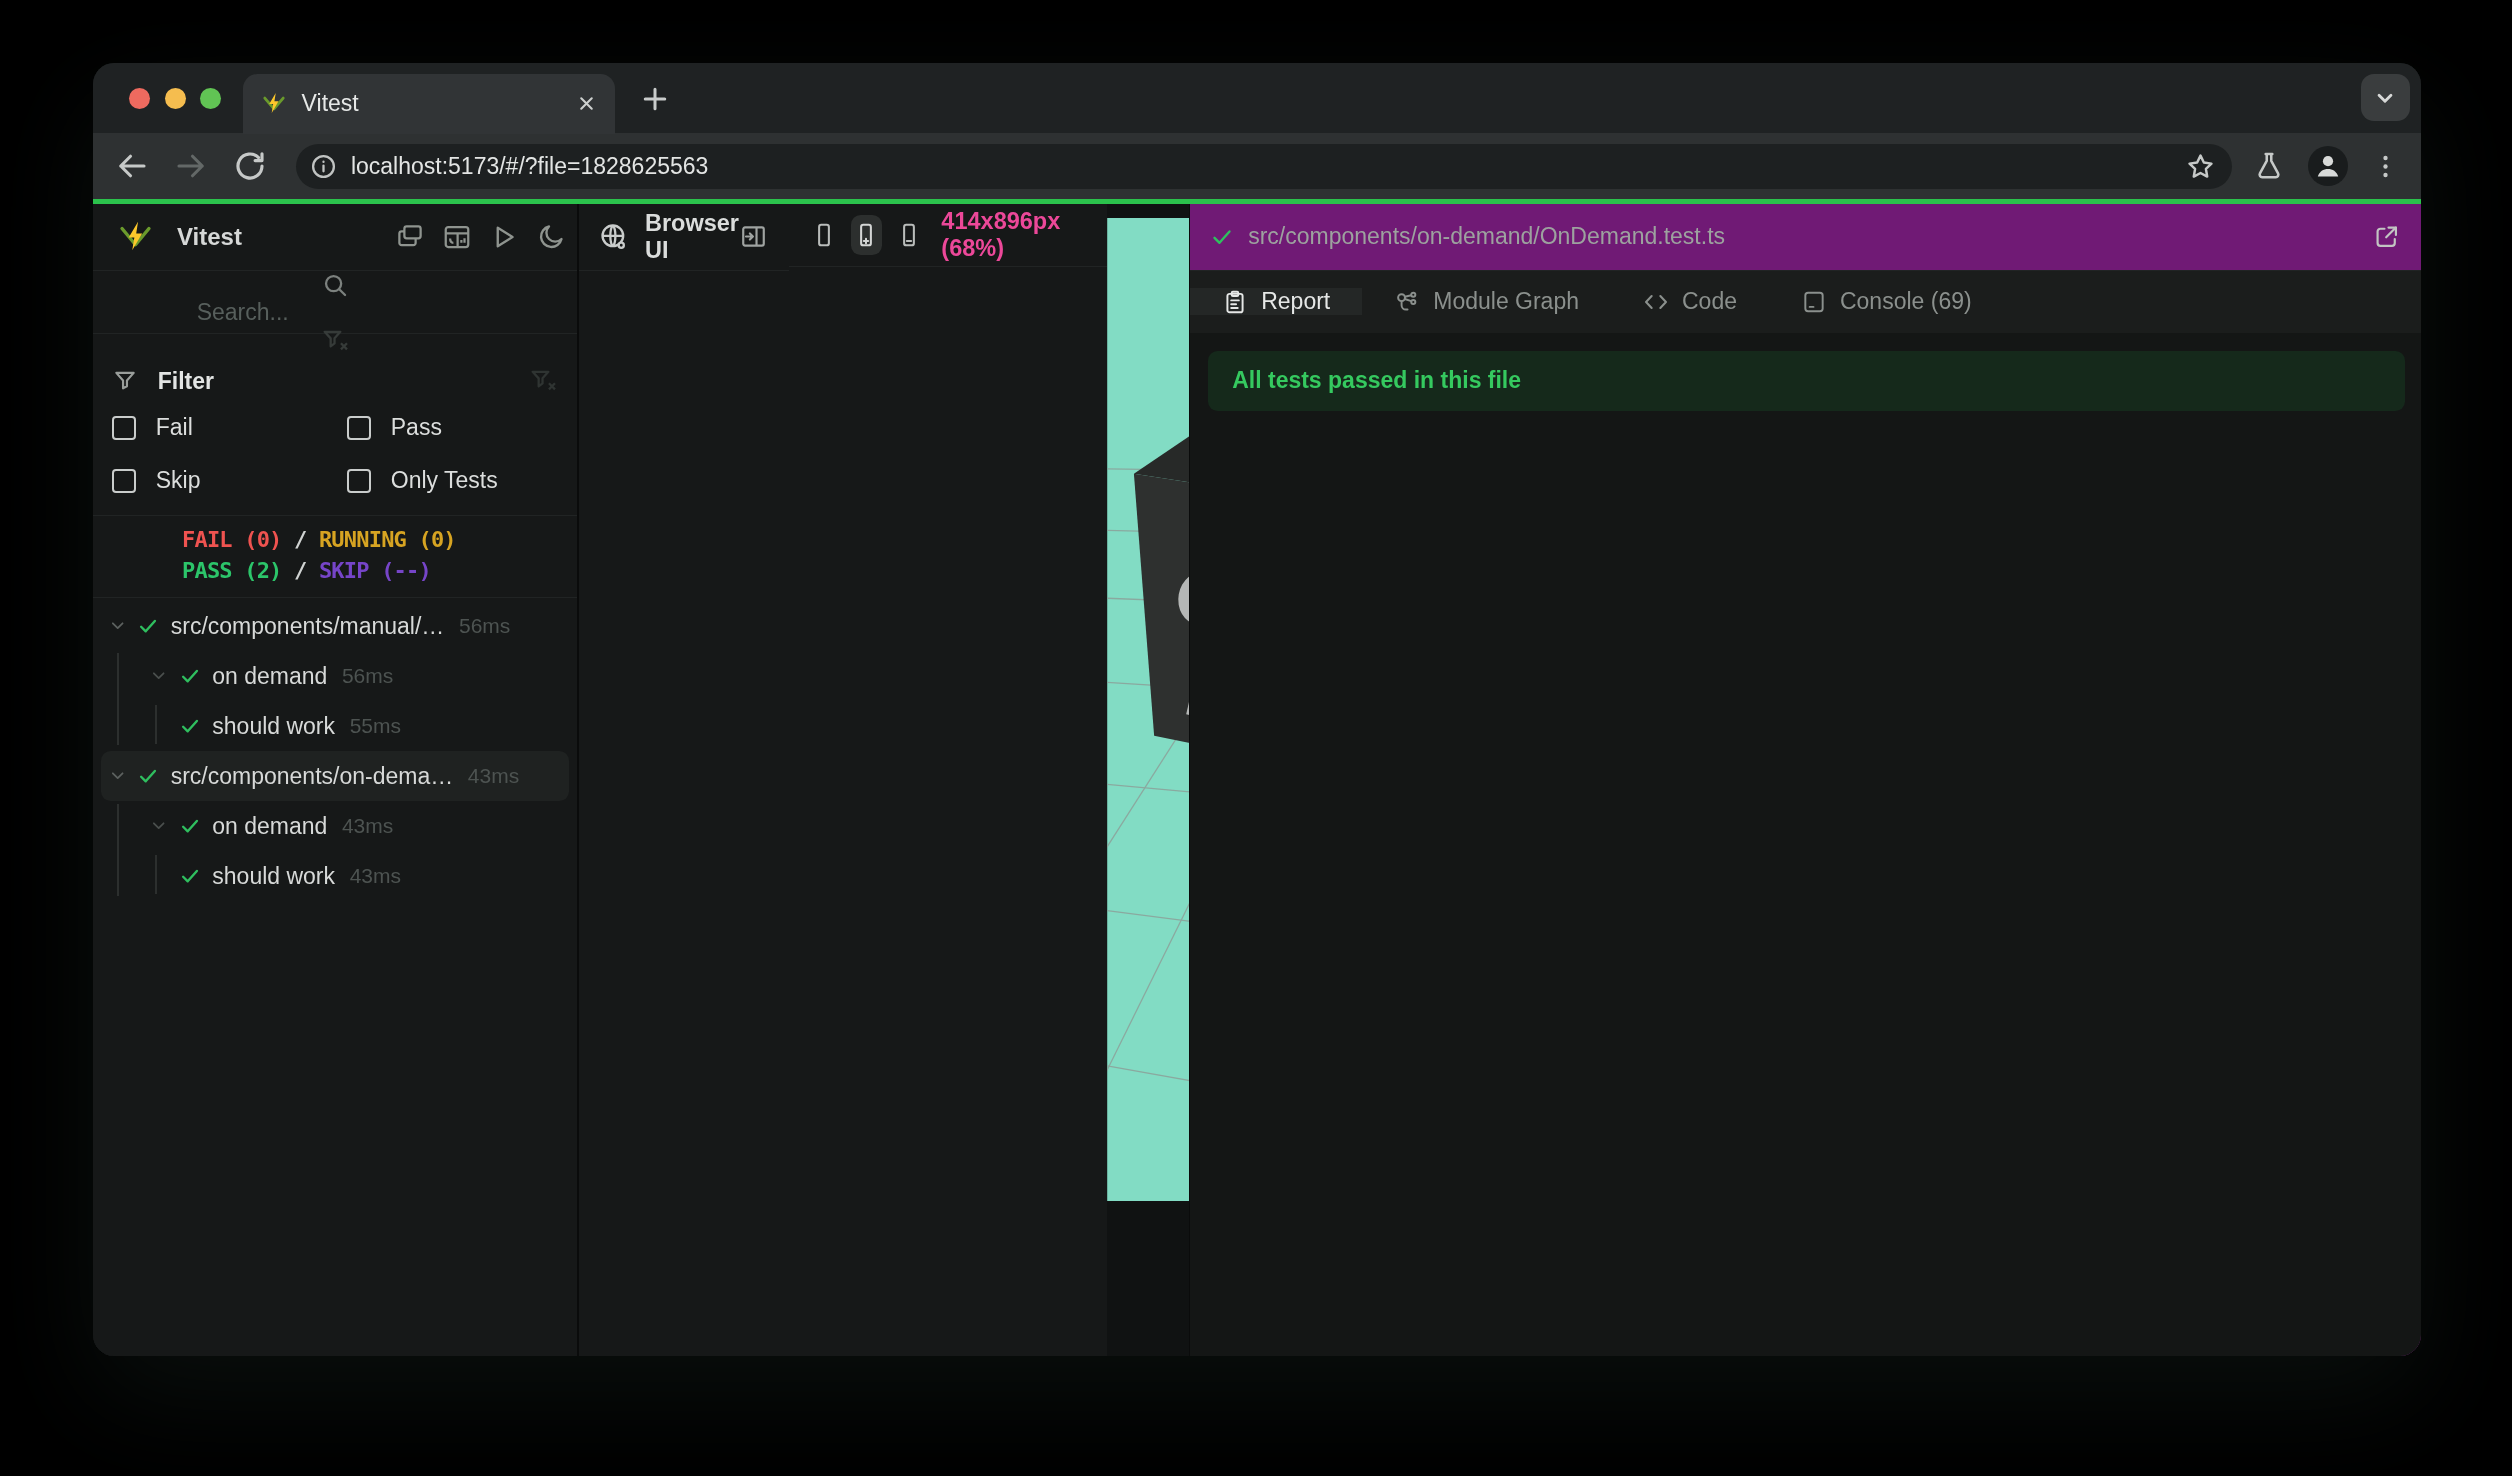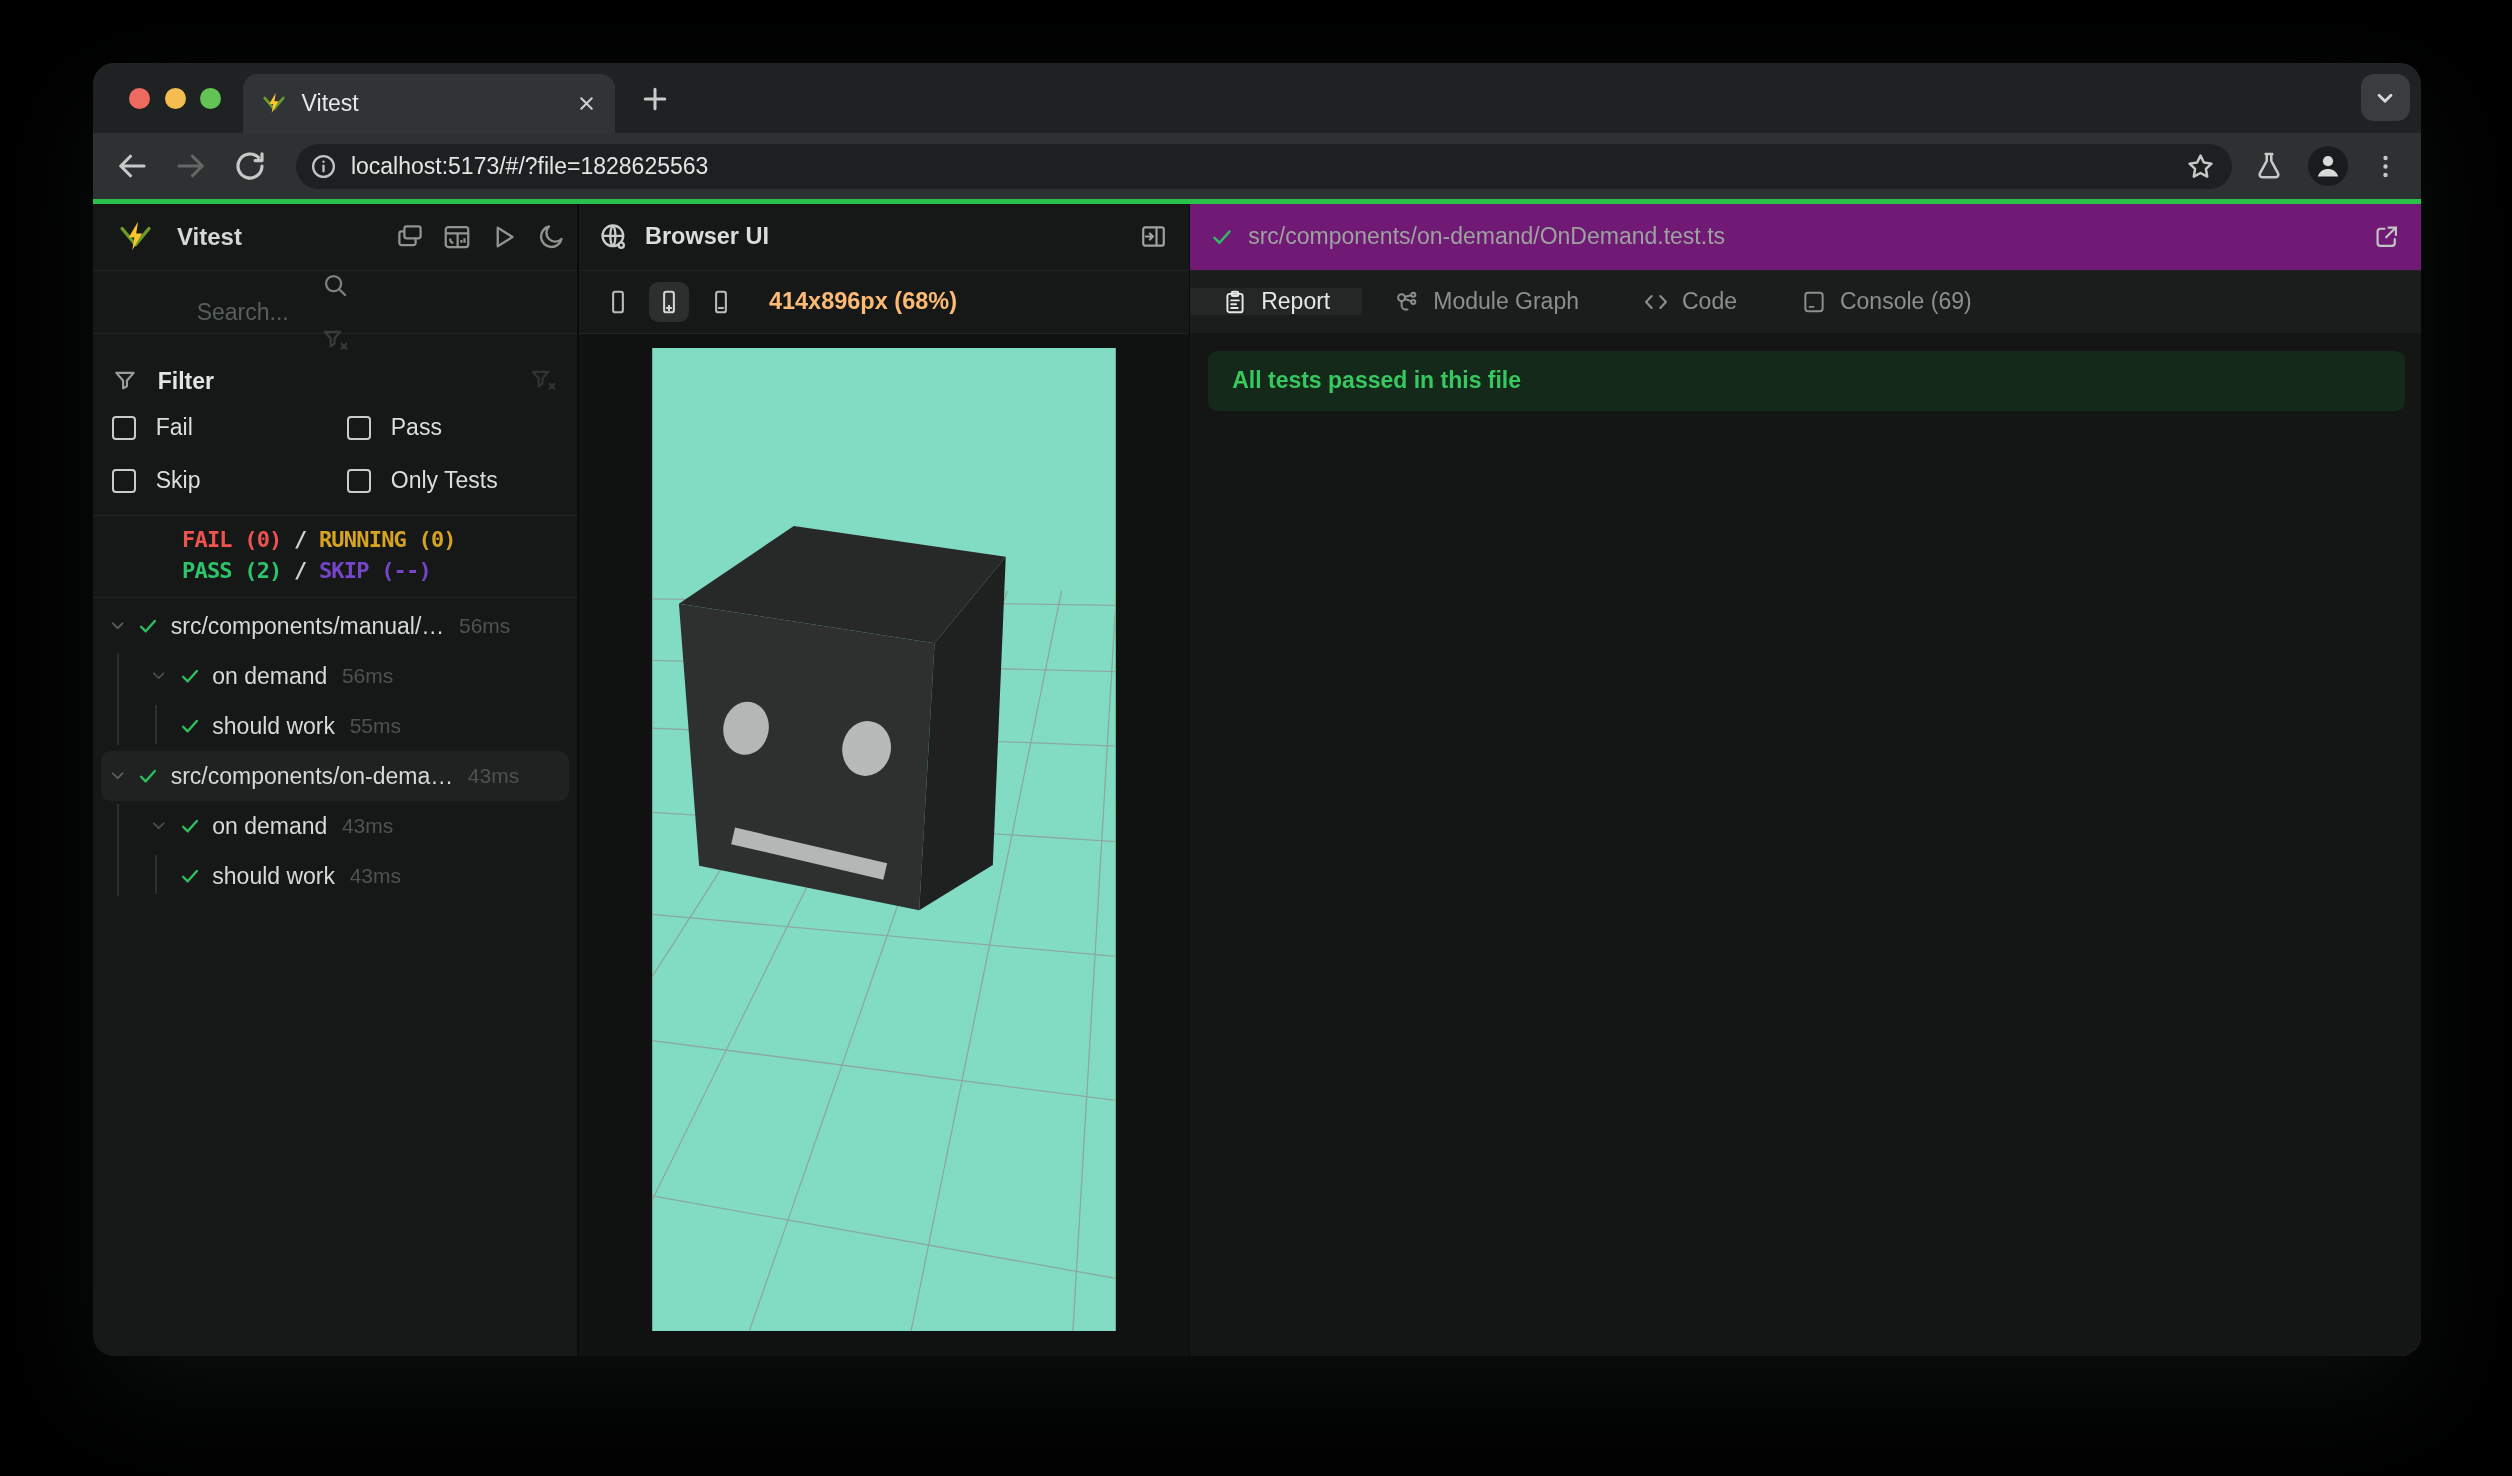--- a/index.html
+++ b/index.html
@@ -85,30 +85,30 @@
   .tree-row{height:50px;display:flex;align-items:center;position:relative;}
   .tree-row.selected{background:#1f2221;border-radius:9.7px;margin:0 8px;}
   .tree-row .chev{width:19.4px;height:19.4px;color:#5c615f;flex:0 0 auto;}
   .tree-row .check-icon{width:22px;height:22px;color:var(--pass-green,#2fbf5f);flex:0 0 auto;margin-left:10.5px;}
   .tree-row .tname{font-size:23px;color:#d7d9d8;margin-left:11.3px;white-space:nowrap;}
   .tree-row .ttime{font-size:21px;color:#4d5351;margin-left:14.6px;}
   .ind1{padding-left:14.6px;} .ind2{padding-left:56px;} .ind3{padding-left:86px;}
   .tree-row.selected.ind1{padding-left:6.5px;}
   .guide{position:absolute;width:1.6px;background:#2c2f2e;}
   
-  .preview{width:610px;flex:0 0 auto;display:flex;flex-direction:column;background:#161818;}
+  .preview{width:610px;flex:0 0 auto;display:flex;flex-direction:row;background:#161818;}
   .pv-header{height:66px;display:flex;align-items:center;padding:0 21px 0 19.4px;}
   .pv-header .globe{width:31px;height:31px;color:#c9cccb;}
   .pv-title{font-size:23.5px;font-weight:600;color:#dbdddc;margin-left:16px;flex:1;}
   .pv-header .dock{width:29px;height:29px;color:#9fa3a1;}
   .pv-toolbar{height:62px;display:flex;align-items:center;padding:0 19.4px;}
   .dev-btn{width:40px;height:40px;display:flex;align-items:center;justify-content:center;color:#b9bcba;border-radius:9.7px;margin-right:11.3px;}
   .dev-btn.active{background:#2c2f2e;color:#d4d6d5;}
   .dev-btn .icon{width:26px;height:26px;}
-  .pv-size{font-size:23.5px;font-weight:700;color:#fdba74;margin-left:17px;}
+  .pv-size{font-size:23.5px;font-weight:700;color:#ec4899;margin-left:6px;}
   .pv-stage{flex:1;background:#101212;display:flex;justify-content:center;}
   .device-viewport{margin-top:14.6px;width:464px;height:983px;flex:0 0 auto;}
   
   .details{flex:1;display:flex;flex-direction:column;background:#701a75;min-width:0;}
   .dt-header{height:66px;display:flex;align-items:center;padding:0 21px 0 19.4px;}
   .dt-header .check-icon{width:24px;height:24px;color:var(--pass-green,#2fbf5f);flex:0 0 auto;}
   .dt-path{font-size:23px;color:#9da29f;margin-left:14.6px;flex:1;white-space:nowrap;overflow:hidden;}
   .dt-header .extlink{width:27.5px;height:27.5px;color:#c2c5c3;flex:0 0 auto;}
   .dt-tabs{height:62px;background:#1b1d1c;display:flex;align-items:center;}
   .dtab{display:flex;align-items:center;padding:0 32px;gap:13px;font-size:23px;color:#8b908d;}

